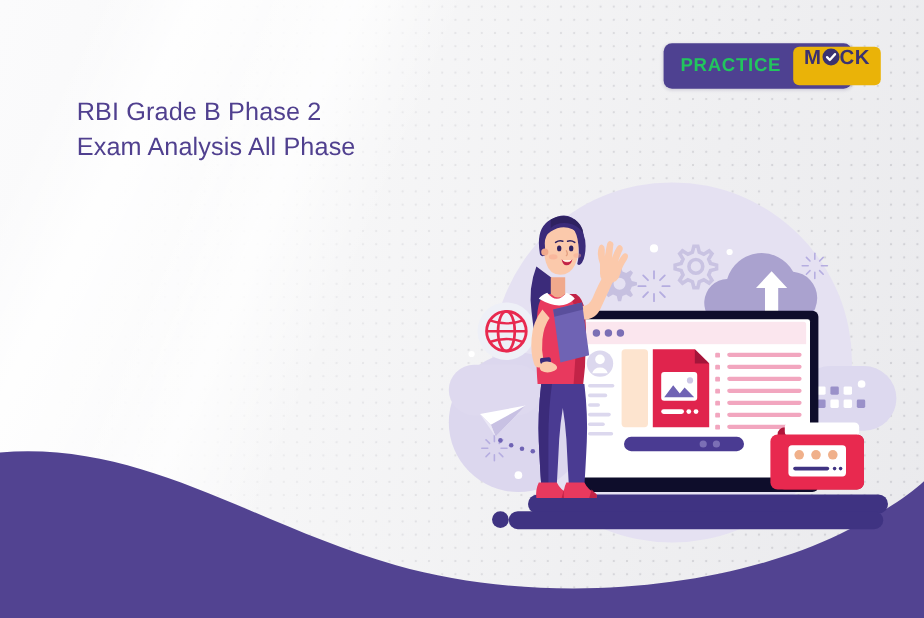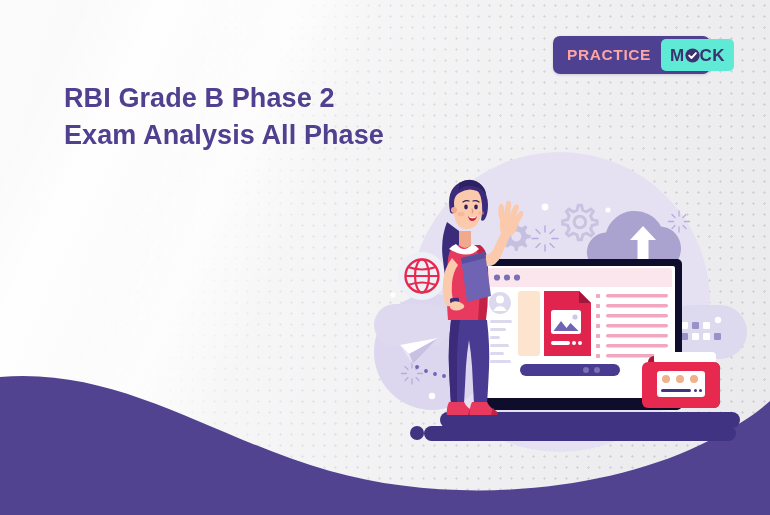--- a/index.html
+++ b/index.html
@@ -43,32 +43,32 @@
   .logo-badge {
     position:absolute; left:553px; top:36px;
     width:157px; height:38px;
     background:#4e4191;
     border-radius:7px;
     display:flex; align-items:center;
     padding:3px;
     box-shadow:0 1px 3px rgba(40,30,90,.18);
   }
   .logo-practice {
-    color:#fca5a5;
+    color:#22c55e;
     font-size:15.5px;
     font-weight:bold;
     letter-spacing:.6px;
     padding:0 10px 0 11px;
     line-height:1;
   }
   .logo-mock-box {
-    background:#5eead4;
+    background:#eab308;
     border-radius:5px;
     height:100%;
-    display:flex; align-items:center; justify-content:center;
+    display:flex; align-items:flex-start; justify-content:center;
     padding:0 9px 0 9px;
     position:relative;
   }
   .logo-mock-text {
     color:#3b3270;
     font-size:17px;
     font-weight:bold;
     letter-spacing:.4px;
     line-height:1;
     position:relative;
@@ -77,22 +77,22 @@
   .mock-o {
     display:inline-block; position:relative;
     width:15px; height:15px; vertical-align:-2px;
   }
   .mock-o svg { position:absolute; left:0; top:0; }
 
   
   .headline {
     position:absolute; left:64px; top:80px;
     color:#50408f;
-    font-size:27px;
-    font-weight:bold;
+    font-size:21px;
+    font-weight:normal;
     line-height:1.38;
     letter-spacing:.1px;
     white-space:nowrap;
   }
   .headline .l2 { display:block; }
 
   
   .art { position:absolute; left:0; top:0; width:770px; height:515px; }
 </style>
 </head>

